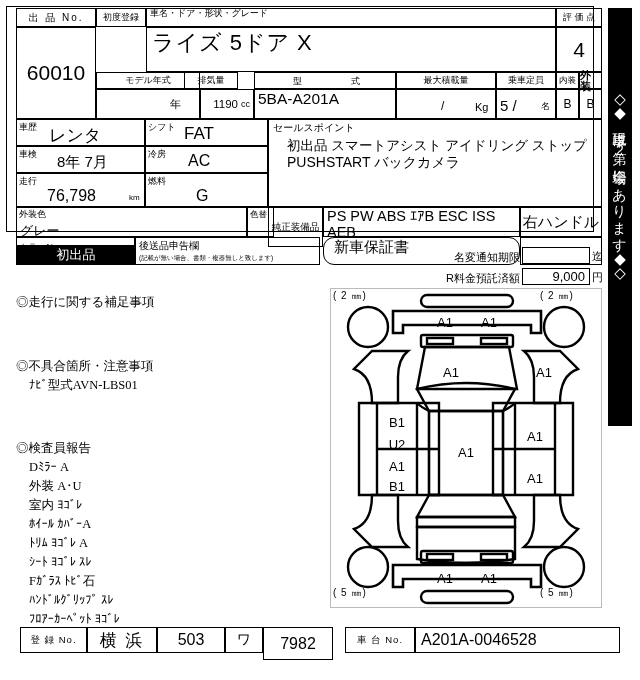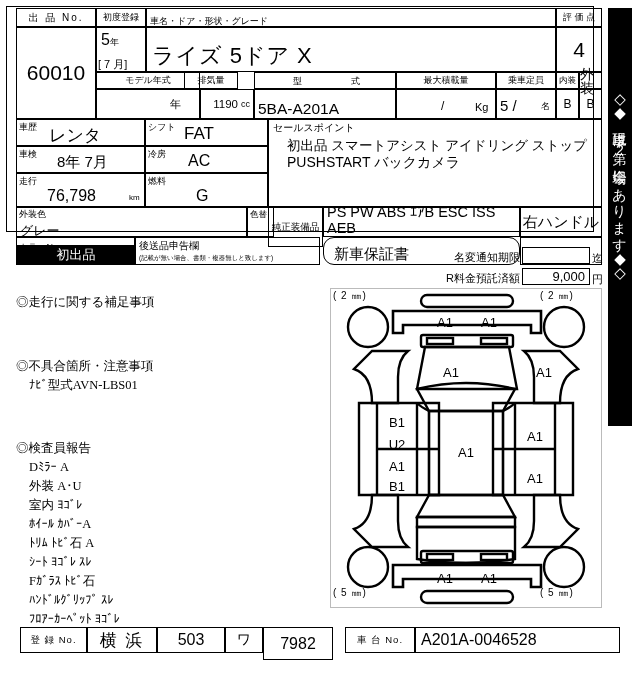--- a/index.html
+++ b/index.html
@@ -8,21 +8,21 @@
     font-family:"Liberation Sans","DejaVu Sans",sans-serif;
     color:#000;
     -webkit-font-smoothing:none;
   }
   #sheet{position:relative;width:640px;height:680px;overflow:hidden;background:#fff;}
 
   .abs{position:absolute;box-sizing:border-box;}
   .bx{position:absolute;box-sizing:border-box;border:1px solid #000;}
   .lbl{font-size:9px;line-height:1;}
   .ctr{display:flex;align-items:center;justify-content:center;}
-  .lft{display:flex;align-items:flex-end;justify-content:flex-start;}
+  .lft{display:flex;align-items:flex-start;justify-content:flex-start;}
   .rgt{display:flex;align-items:center;justify-content:flex-end;}
 
   
   #frame{left:6px;top:6px;width:588px;height:226px;border:1px solid #000;}
 
   
   #blackband{
     left:608px;top:8px;width:24px;height:418px;background:#000;
     color:#fff;display:flex;flex-direction:column;align-items:center;
   }
@@ -71,48 +71,40 @@
   </div>
 
   <div class="bx ctr" style="left:16px;top:27px;width:80px;height:92px;">
     <span class="big">60010</span>
   </div>
 
   <div class="bx ctr" style="left:96px;top:8px;width:50px;height:19px;">
     <span class="lbl">初度登録</span>
   </div>
 
-  <div class="bx" style="left:96px;top:27px;width:50px;height:45px;">
-    <div style="position:absolute;left:4px;top:3px;">
-      <span class="mid">5</span><span class="lbl">年</span>
-    </div>
-    <div style="position:absolute;left:1px;top:26px;">
-      <span class="lbl" style="font-size:11px;">[ 7  月]</span>
-    </div>
-  </div>
 
   <div class="bx lft" style="left:146px;top:8px;width:410px;height:19px;padding-left:3px;">
     <span class="lbl">車名・ドア・形状・グレード</span>
   </div>
 
   <div class="bx lft" style="left:146px;top:27px;width:410px;height:45px;padding-left:5px;">
     <span class="kana" style="font-size:22px;">ライズ  5ドア   X</span>
   </div>
 
   <div class="bx ctr" style="left:556px;top:8px;width:46px;height:19px;">
     <span class="lbl">評 価 点</span>
   </div>
   <div class="bx ctr" style="left:556px;top:27px;width:46px;height:45px;">
     <span class="big">4</span>
   </div>
   <div class="bx ctr" style="left:556px;top:72px;width:23px;height:17px;">
     <span class="lbl" style="font-size:8.5px;">内装</span>
   </div>
   <div class="bx ctr" style="left:579px;top:72px;width:23px;height:17px;">
-    <span class="lbl" style="font-size:14px;">外装</span>
+    <span class="lbl" style="font-size:11px;font-weight:bold;">外装</span>
   </div>
   <div class="bx ctr" style="left:556px;top:89px;width:23px;height:30px;">
     <span style="font-size:12px;">B</span>
   </div>
   <div class="bx ctr" style="left:579px;top:89px;width:23px;height:30px;">
     <span style="font-size:12px;">B</span>
   </div>
 
   <div class="bx ctr" style="left:96px;top:72px;width:104px;height:17px;">
     <span class="lbl">モデル年式</span>
@@ -255,21 +247,21 @@
     <div class="section" style="height:78px;">
       <div class="sec-head">◎不具合箇所・注意事項</div>
       <div class="sub">ﾅﾋﾞ型式AVN-LBS01</div>
     </div>
     <div class="section">
       <div class="sec-head">◎検査員報告</div>
       <div class="sub">Dﾐﾗｰ A</div>
       <div class="sub">外装 A･U</div>
       <div class="sub">室内 ﾖｺﾞﾚ</div>
       <div class="sub">ﾎｲｰﾙ ｶﾊﾞｰA</div>
-      <div class="sub">ﾄﾘﾑ ﾄﾋﾞ石 A</div>
+      <div class="sub">ﾄﾘﾑ ﾖｺﾞﾚ A</div>
       <div class="sub">ｼｰﾄ ﾖｺﾞﾚ ｽﾚ</div>
       <div class="sub">Fｶﾞﾗｽ ﾄﾋﾞ石</div>
       <div class="sub">ﾊﾝﾄﾞﾙｸﾞﾘｯﾌﾟ ｽﾚ</div>
       <div class="sub">ﾌﾛｱｰｶｰﾍﾟｯﾄ ﾖｺﾞﾚ</div>
     </div>
   </div>
 
   <div id="diagram" class="abs">
     <svg width="270" height="318" viewBox="0 0 270 318" xmlns="http://www.w3.org/2000/svg">
       <g fill="none" stroke="#000" stroke-width="2.4">

